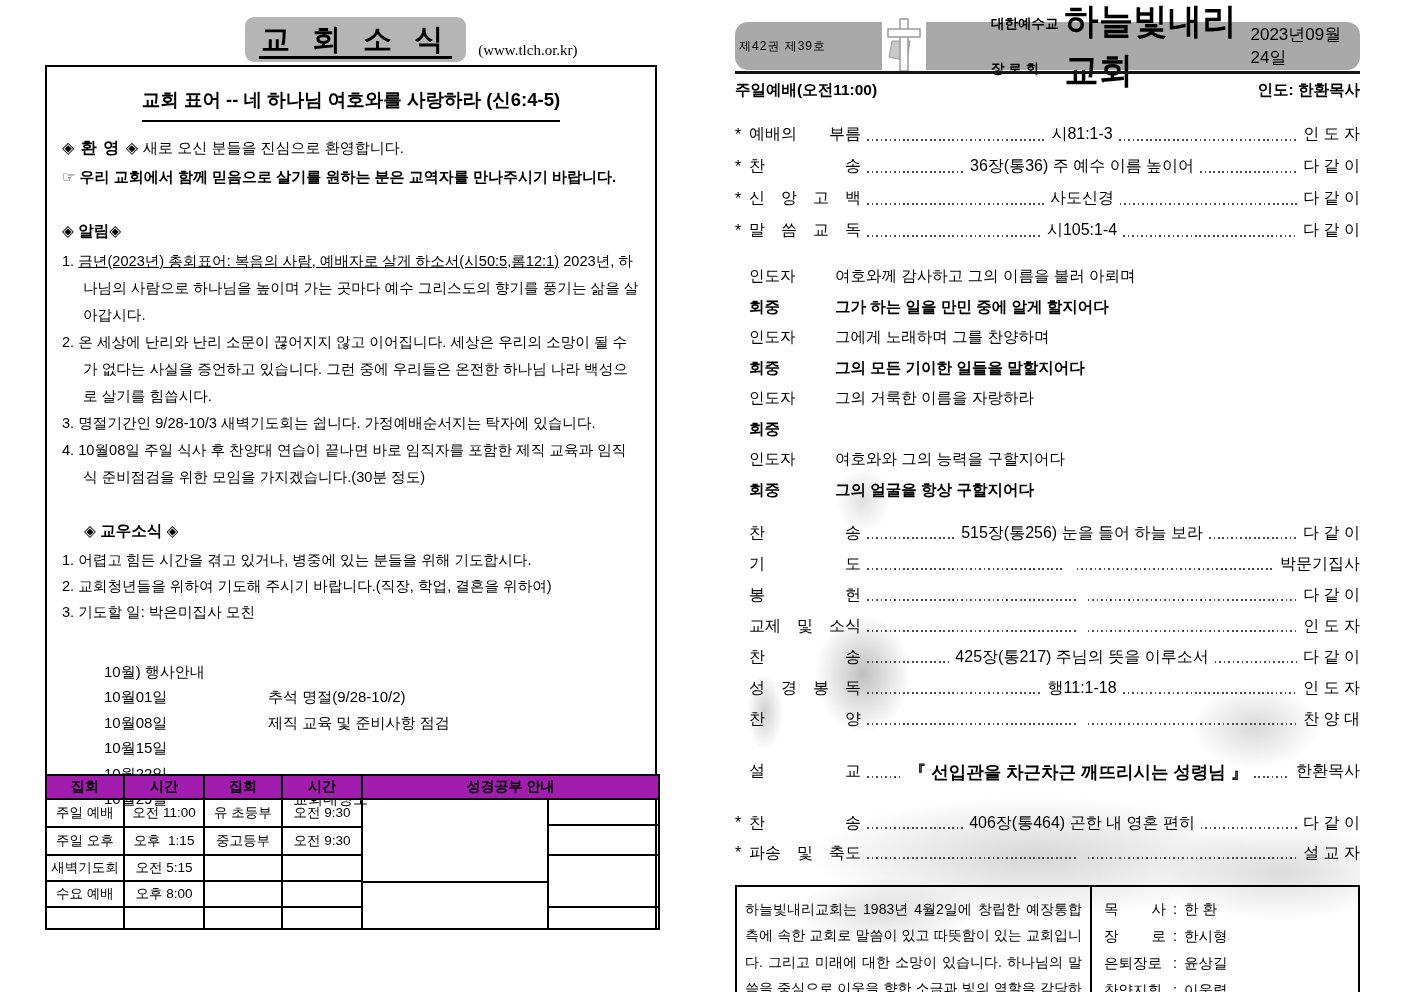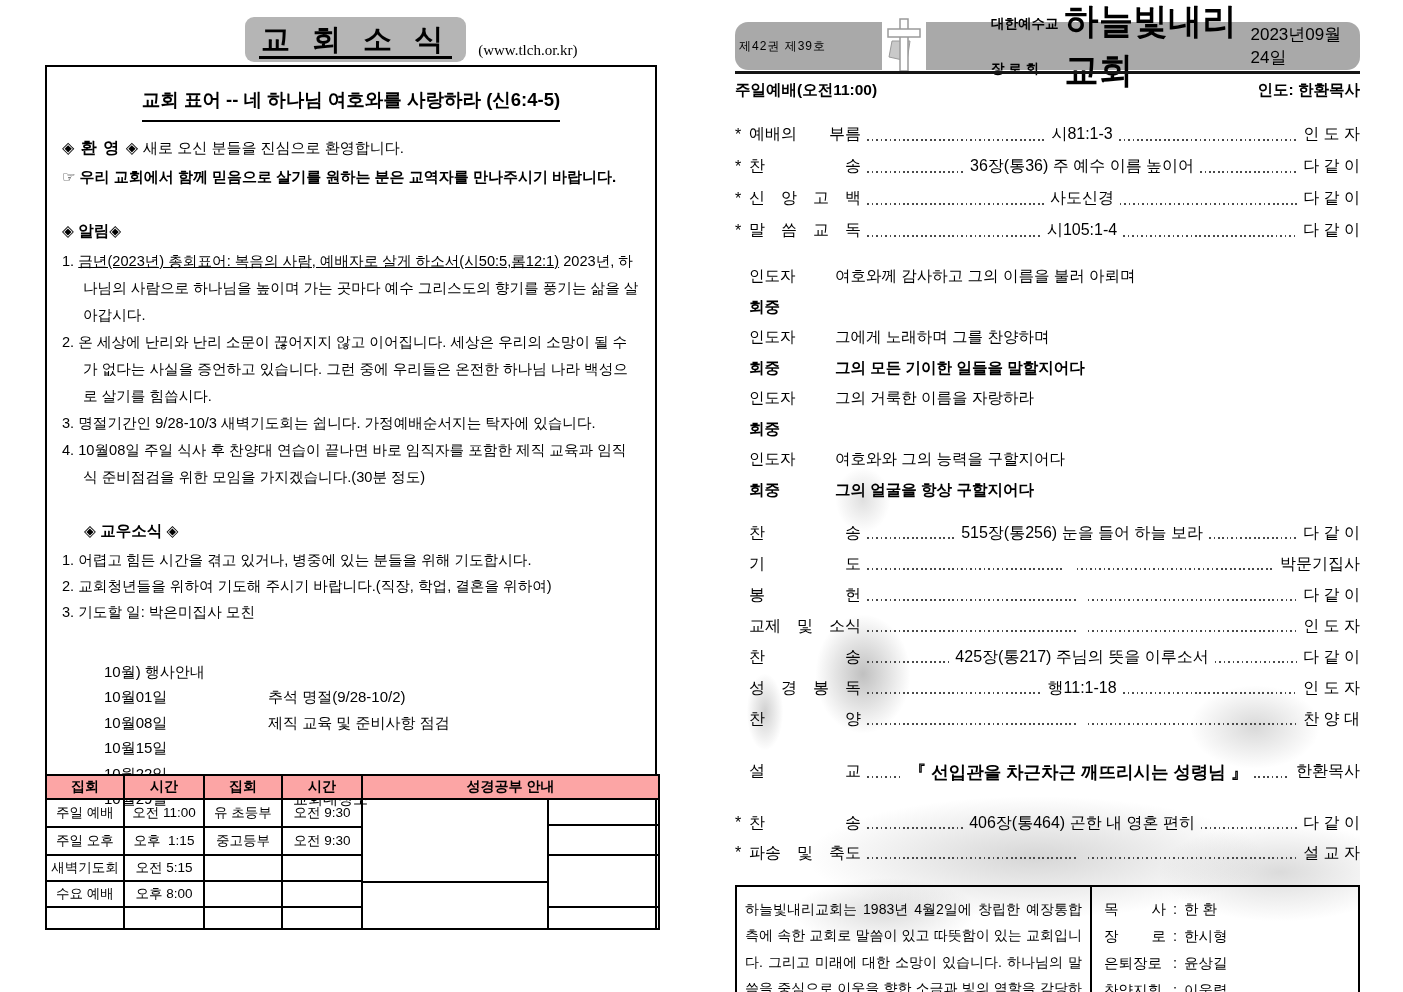--- a/index.html
+++ b/index.html
@@ -31,21 +31,21 @@
 
   .events-heading { margin-top:38px; margin-left:42px; font-size:15px; }
   .events-list { margin-left:42px; margin-top:2px; }
   .event-row { font-size:15px; line-height:25.5px; display:flex; }
   .event-date { width:118px; white-space:pre; }
   .event-name { white-space:pre; margin-left:46px; }
 
   .schedule-wrap { position:absolute; left:-2px; right:-2px; bottom:-2px; }
   table.schedule { width:100%; border-collapse:collapse; table-layout:fixed; }
   table.schedule th, table.schedule td { border:2px solid #000; font-size:13.5px; text-align:center; padding:0; }
-  table.schedule th { background:#fca5a5; font-weight:bold; height:24px; font-size:14px; }
+  table.schedule th { background:#a21caf; font-weight:bold; height:24px; font-size:14px; }
   table.schedule td { height:26px; white-space:pre; }
   tr.r1 td, tr.r2 td { height:28px; }
   tr.r5 td { height:22px; }
   td.bible-cell { position:relative; padding:0; }
   .bs-divider { position:absolute; left:62.3%; top:0; bottom:0; width:2px; background:#000; }
   .bs-hl { position:absolute; height:2px; background:#000; }
   .bs-l1 { left:0; width:62.3%; top:63%; }
   .bs-r1 { left:62.3%; right:0; top:19%; }
   .bs-r2 { left:62.3%; right:0; top:42%; }
   .bs-r3 { left:62.3%; right:0; top:83%; }
@@ -307,20 +307,21 @@
 
   <div class="reading-block">
 
       <div class="reading-row">
         <span class="r-speaker">인도자</span>
         <span class="r-text">여호와께 감사하고 그의 이름을 불러 아뢰며</span>
       </div>
 
       <div class="reading-row bold">
         <span class="r-speaker">회중</span>
+        <span class="r-text">그가 하는 일을 만민 중에 알게 할지어다</span>
       </div>
 
       <div class="reading-row">
         <span class="r-speaker">인도자</span>
         <span class="r-text">그에게 노래하며 그를 찬양하며</span>
       </div>
 
       <div class="reading-row bold">
         <span class="r-speaker">회중</span>
         <span class="r-text">그의 모든 기이한 일들을 말할지어다</span>

